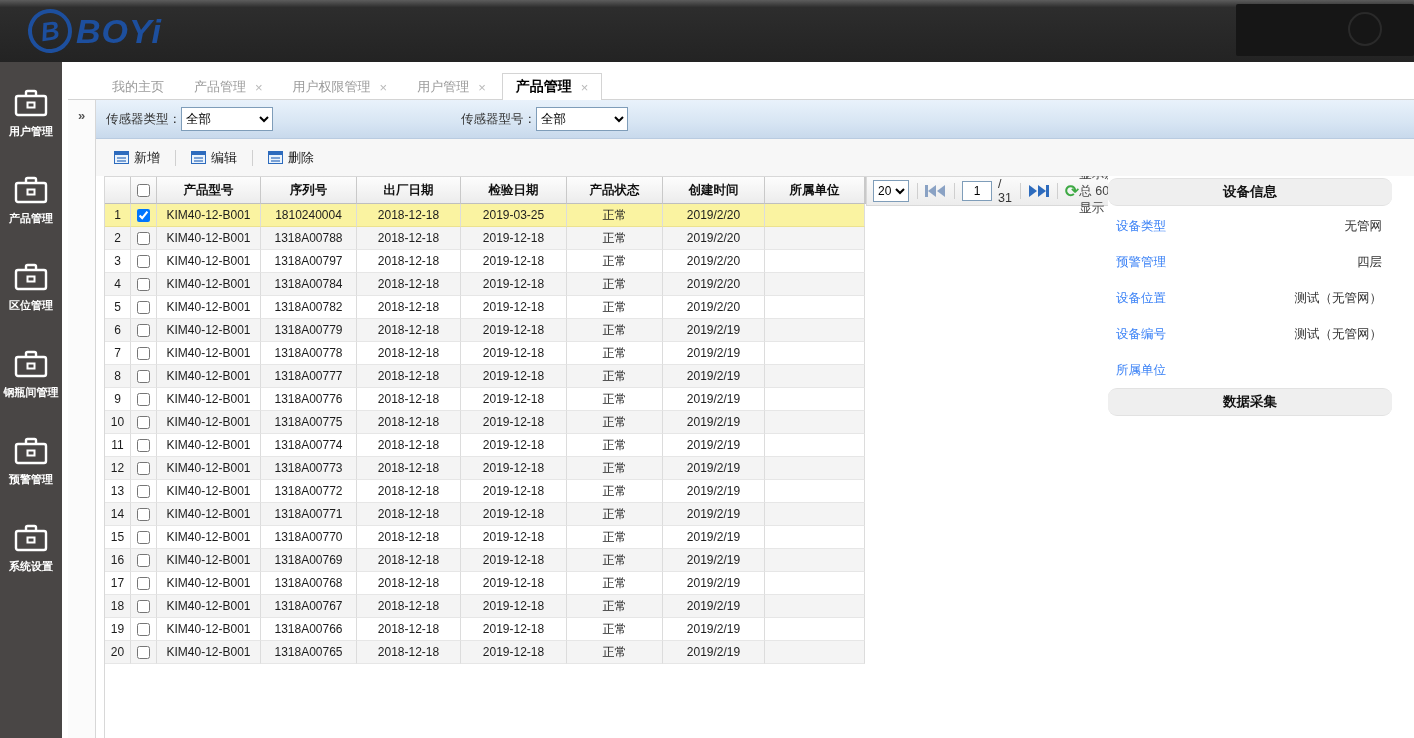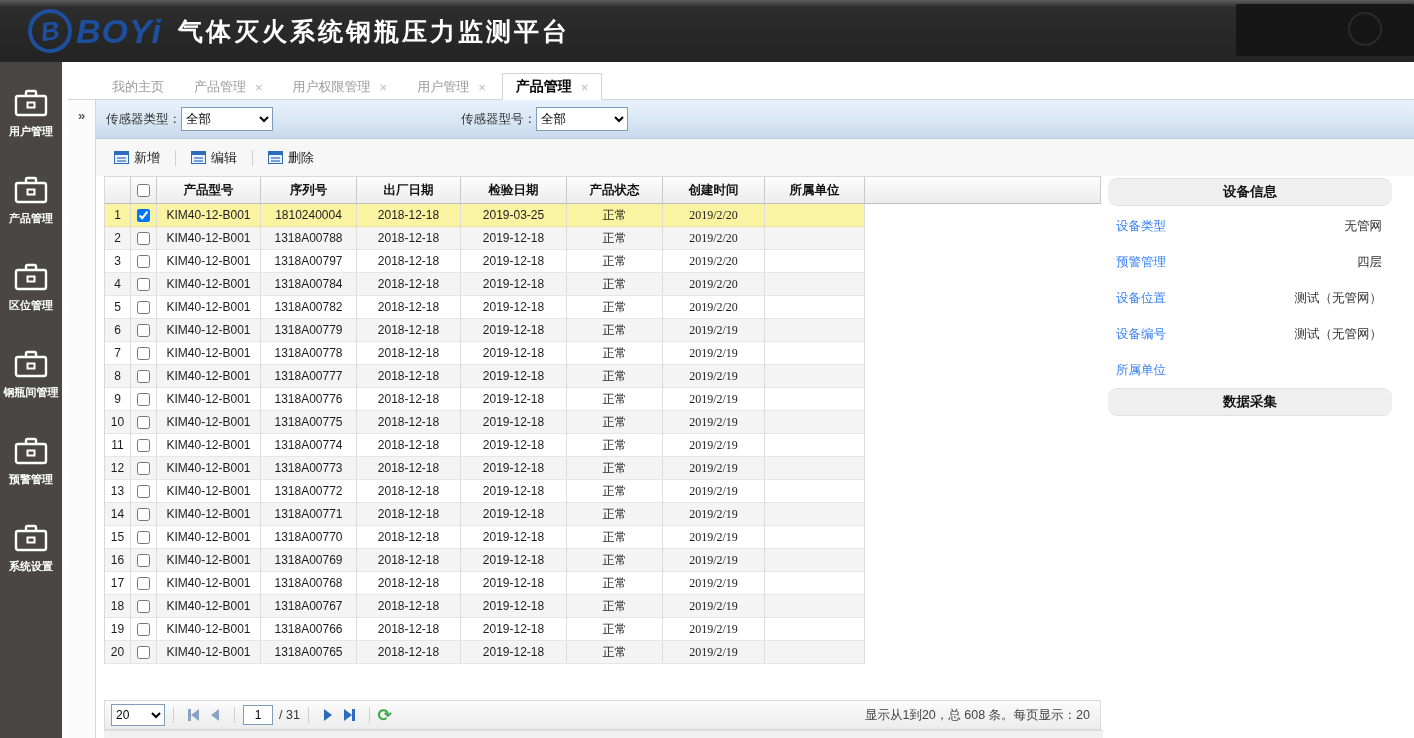--- a/index.html
+++ b/index.html
@@ -59,35 +59,35 @@
 
   
   .toolbar { height:37px; background:#f7f7f7; display:flex; align-items:center; padding-left:12px; }
   .tool-btn { display:flex; align-items:center; font-size:13px; color:#222;
     cursor:pointer; padding:3px 6px; }
   .tool-btn svg { margin-right:5px; }
   .tool-sep { width:1px; height:16px; background:#d0d0d0; margin:0 9px; }
 
   
   .lower { flex:1; display:flex; overflow:hidden; }
-  .grid-col { width:1007px; display:flex; flex-direction:column; padding-left:8px; }
+  .grid-col { width:1007px; display:flex; padding-left:8px; }
   .grid { width:997px; border-top:1px solid #d8d8d8; border-left:1px solid #d8d8d8; }
   .thead { display:flex; height:27px; }
   .th { background:linear-gradient(to bottom,#fdfdfd,#ececec); border-right:1px solid #c9c9c9;
     border-bottom:1px solid #bfbfbf; font-size:12.5px; font-weight:bold; color:#111;
     display:flex; align-items:center; justify-content:center; }
   .trow { display:flex; height:23px; }
   .td { border-right:1px solid #dcdcdc; border-bottom:1px solid #e6e6e6;
     font-size:12px; color:#1c1c1c; display:flex; align-items:center; justify-content:center;
     white-space:nowrap; overflow:hidden; }
   .trow.even .td { background:#f4f4f4; }
   .trow.selected .td { background:#faf3a1; border-bottom-color:#ece28f; }
   .c-num { width:26px; } .c-cb { width:26px; }
   .c-model { width:104px; } .c-serial { width:96px; } .c-mfg { width:104px; }
-  .c-insp { width:106px; } .c-status { width:96px; } .c-created { width:102px;font-family:Liberation Serif, serif; }
+  .c-insp { width:106px; } .c-status { width:96px; } .c-created { width:102px; }
   .c-unit { width:100px; } .c-fill { flex:1; border-right:1px solid #c9c9c9; }
   .grid input[type=checkbox] { width:13px; height:13px; cursor:pointer; }
 
   .grid-spacer { flex:1; }
 
   
   .pagerbar { width:997px; height:30px; background:linear-gradient(to bottom,#fbfbfb,#ececec);
     border:1px solid #d9d9d9; display:flex; align-items:center; padding:0 6px; }
   .pagerbar select { width:54px; height:22px; font-size:12px; border:1px solid #7f9db9; background:#fff; }
   .pg-sep { width:1px; height:16px; background:#cfcfcf; margin:0 8px; }
@@ -117,21 +117,20 @@
 </head>
 <body>
 
 <div class="app">
 
   <header class="topbar">
     <div class="logo-wrap">
       <div class="logo-circle">B</div>
       <span class="logo-text">BOYi</span>
     </div>
-    <h1 class="app-title">气体灭火系统钢瓶压力监测平台</h1>
     <div class="topbar-dark-box"></div>
     <div class="topbar-ghost-circle"></div>
   </header>
 
   <nav class="sidebar">
     <div class="side-item">
       <svg width="36" height="30" viewBox="0 0 36 30">
         <rect x="3" y="8" width="30" height="19" rx="2" fill="none" stroke="#ffffff" stroke-width="2.4"></rect>
         <path d="M13 8 V4.5 a1.5 1.5 0 0 1 1.5 -1.5 h7 a1.5 1.5 0 0 1 1.5 1.5 V8" fill="none" stroke="#ffffff" stroke-width="2.4"></path>
         <rect x="14.5" y="14.5" width="7" height="5" fill="none" stroke="#ffffff" stroke-width="2"></rect>

